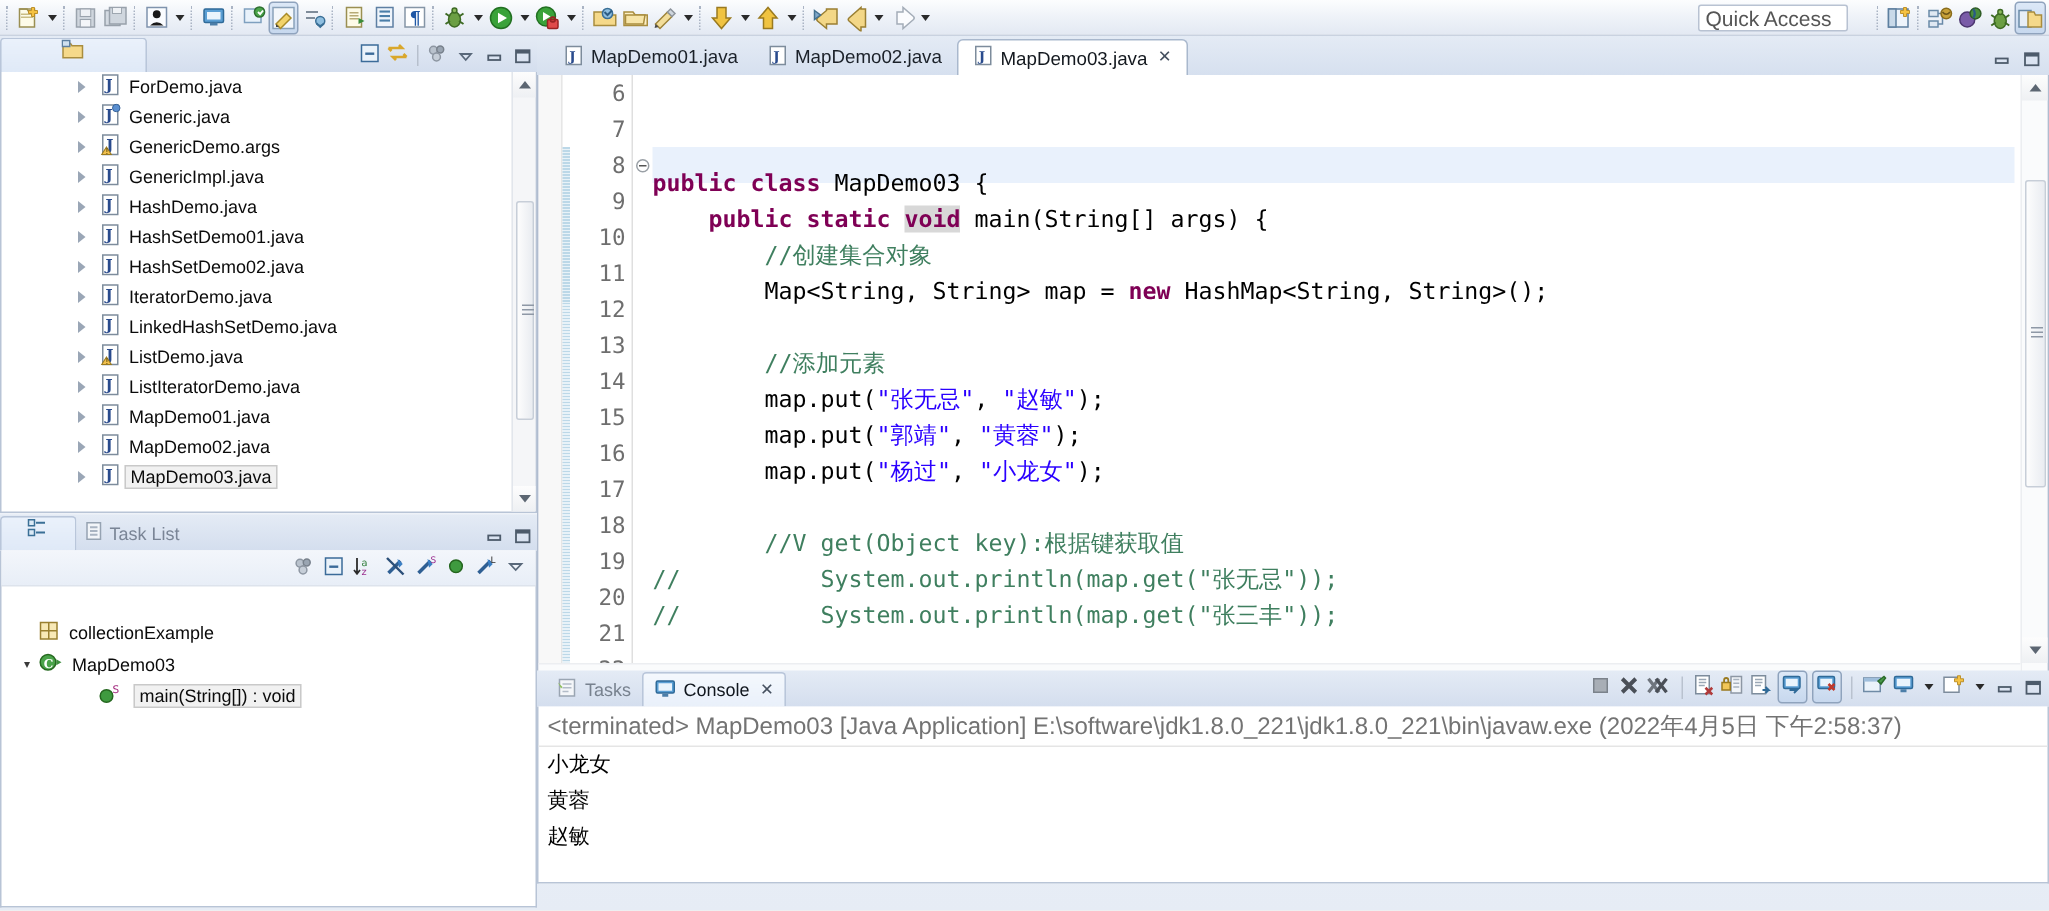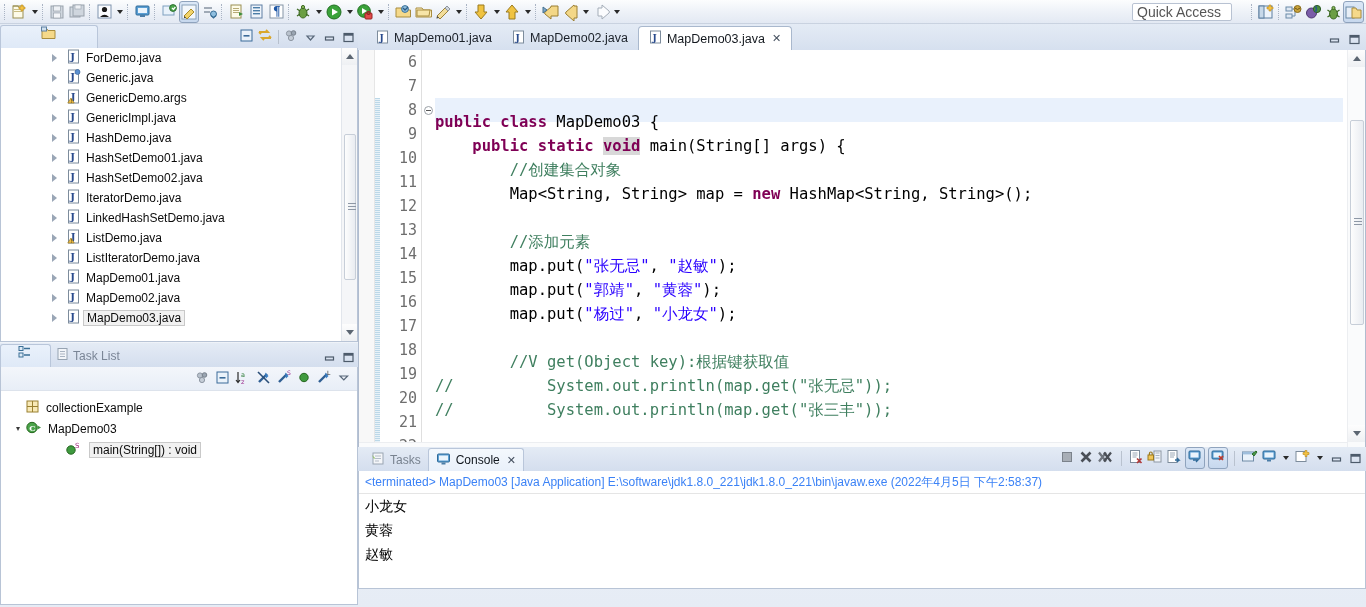--- a/index.html
+++ b/index.html
@@ -345,21 +345,21 @@
   }
   .cs-sep { width: 1px; height: 15px; background: #b9c2cf; margin: 0 3px; }
   .cs-body {
     position: relative;
     height: 118px;
     background: #fff;
     border: 1px solid #b8c4d6;
     border-top: none;
   }
   .cs-head {
-    font-size: 12px; color: #3b82f6;
+    font-size: 16px; color: #737373;
     padding: 3px 4px 2px 6px;
     border-bottom: 1px solid #e5e5e5;
     white-space: nowrap; overflow: hidden;
   }
   .cs-line {
     font-family: "DejaVu Sans Mono", monospace;
     font-size: 14px; color: #000;
     padding-left: 6px;
     height: 24px; line-height: 24px;
   }
@@ -859,21 +859,21 @@
                 <path d="M9 2.5 l3.5 3.5 l-2.5 2.5 z" fill="#3b7fc4"></path>
                 <text x="11" y="5" font-family="DejaVu Sans, sans-serif" font-size="6" fill="#2a2a2a">L</text>
               </svg>
           </span>
           <span>
             <svg width="14" height="13" viewBox="0 0 14 13">
                 <path d="M3 5 l3.8 4 l3.8-4 z" fill="none" stroke="#59687a" stroke-width="1.2"></path>
               </svg>
           </span>
         </div>
-        <div id="outline-rows" style="padding-top:6px;">
+        <div id="outline-rows" style="padding-top:20px;">
             <div class="ol-row" style="padding-left: 10px;">
               <span style="width: 14px; display: inline-flex; align-items: center; justify-content: center; font-size: 8px; color: rgb(58, 58, 58); flex: 0 0 auto;"></span>
               <span class="oicon"><svg width="15" height="15" viewBox="0 0 15 15">
                   <rect x="2" y="2" width="11" height="11" fill="#f8e9b6" stroke="#9a8030"></rect>
                   <path d="M2 7.5 h11 M7.5 2 v11" stroke="#9a8030" stroke-width="1"></path>
                 </svg></span>
               <span class="lbl">collectionExample</span>
             </div>
             <div class="ol-row" style="padding-left: 10px;">
               <span style="width: 14px; display: inline-flex; align-items: center; justify-content: center; font-size: 8px; color: rgb(58, 58, 58); flex: 0 0 auto;">▾</span>

